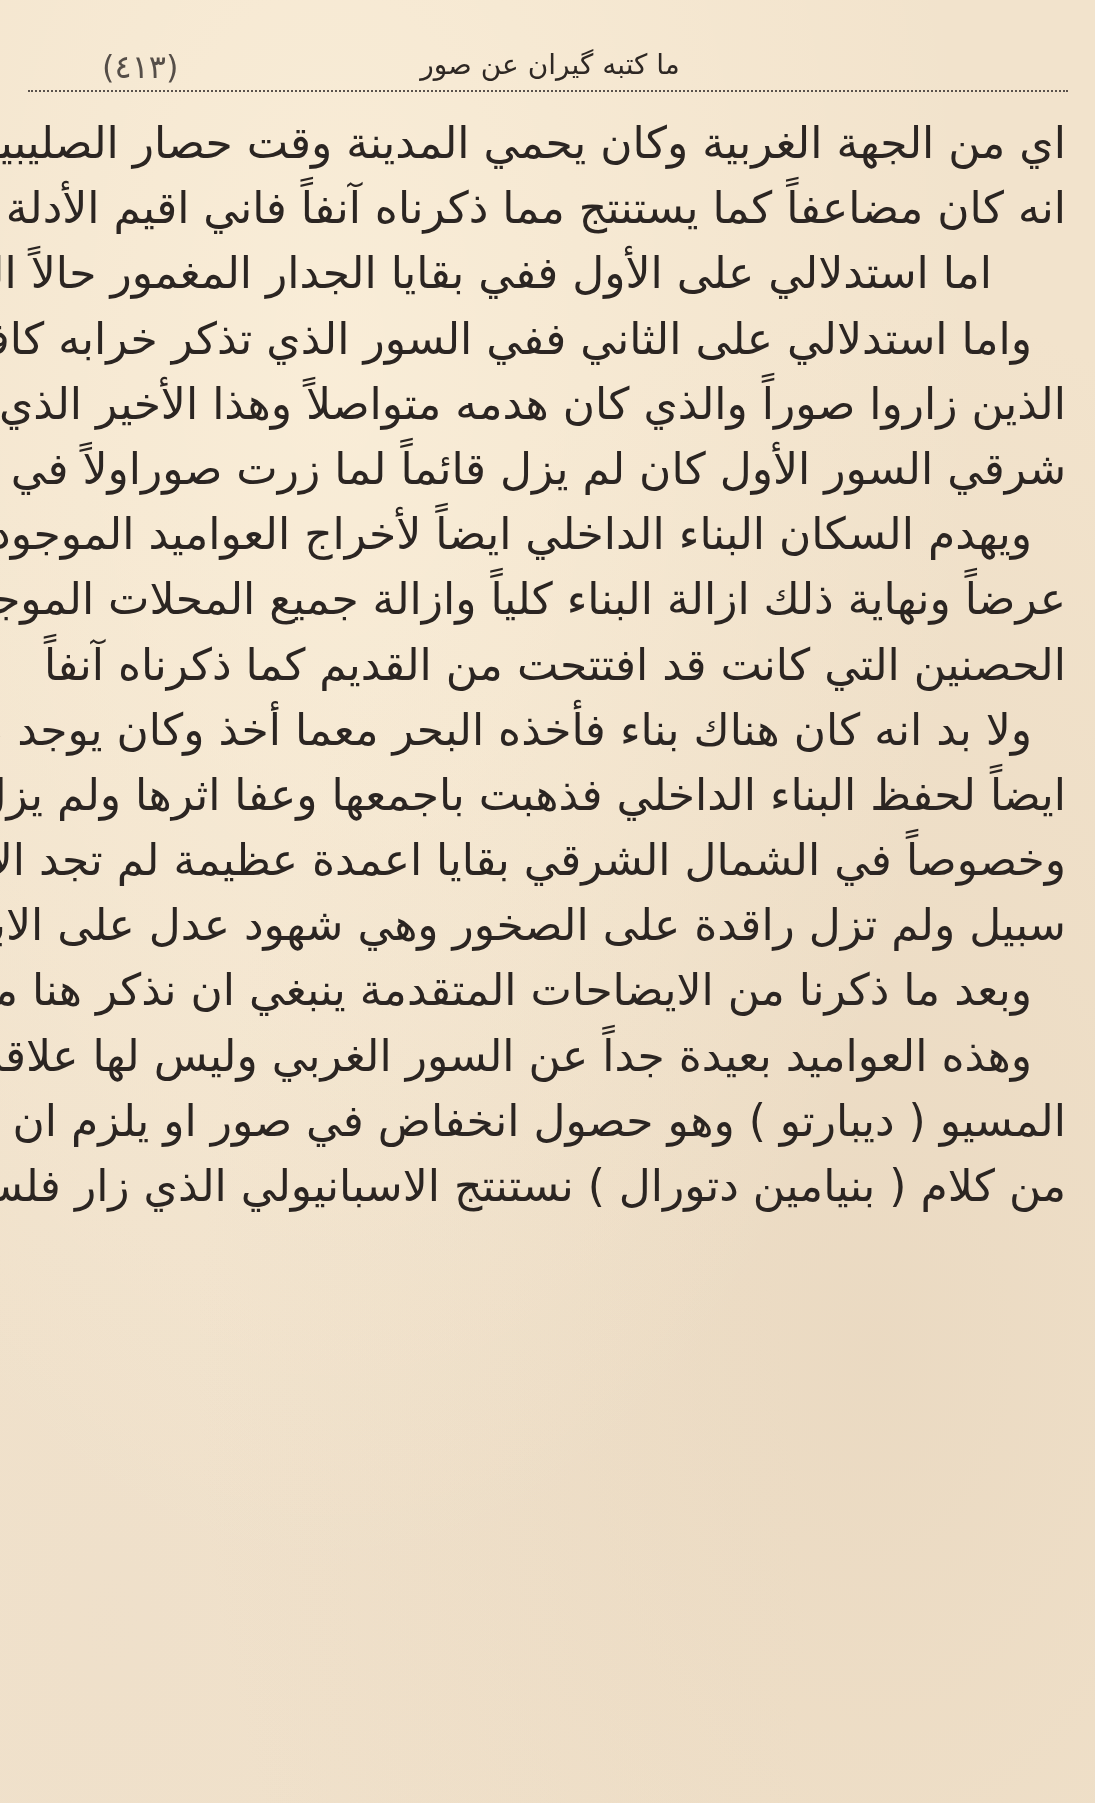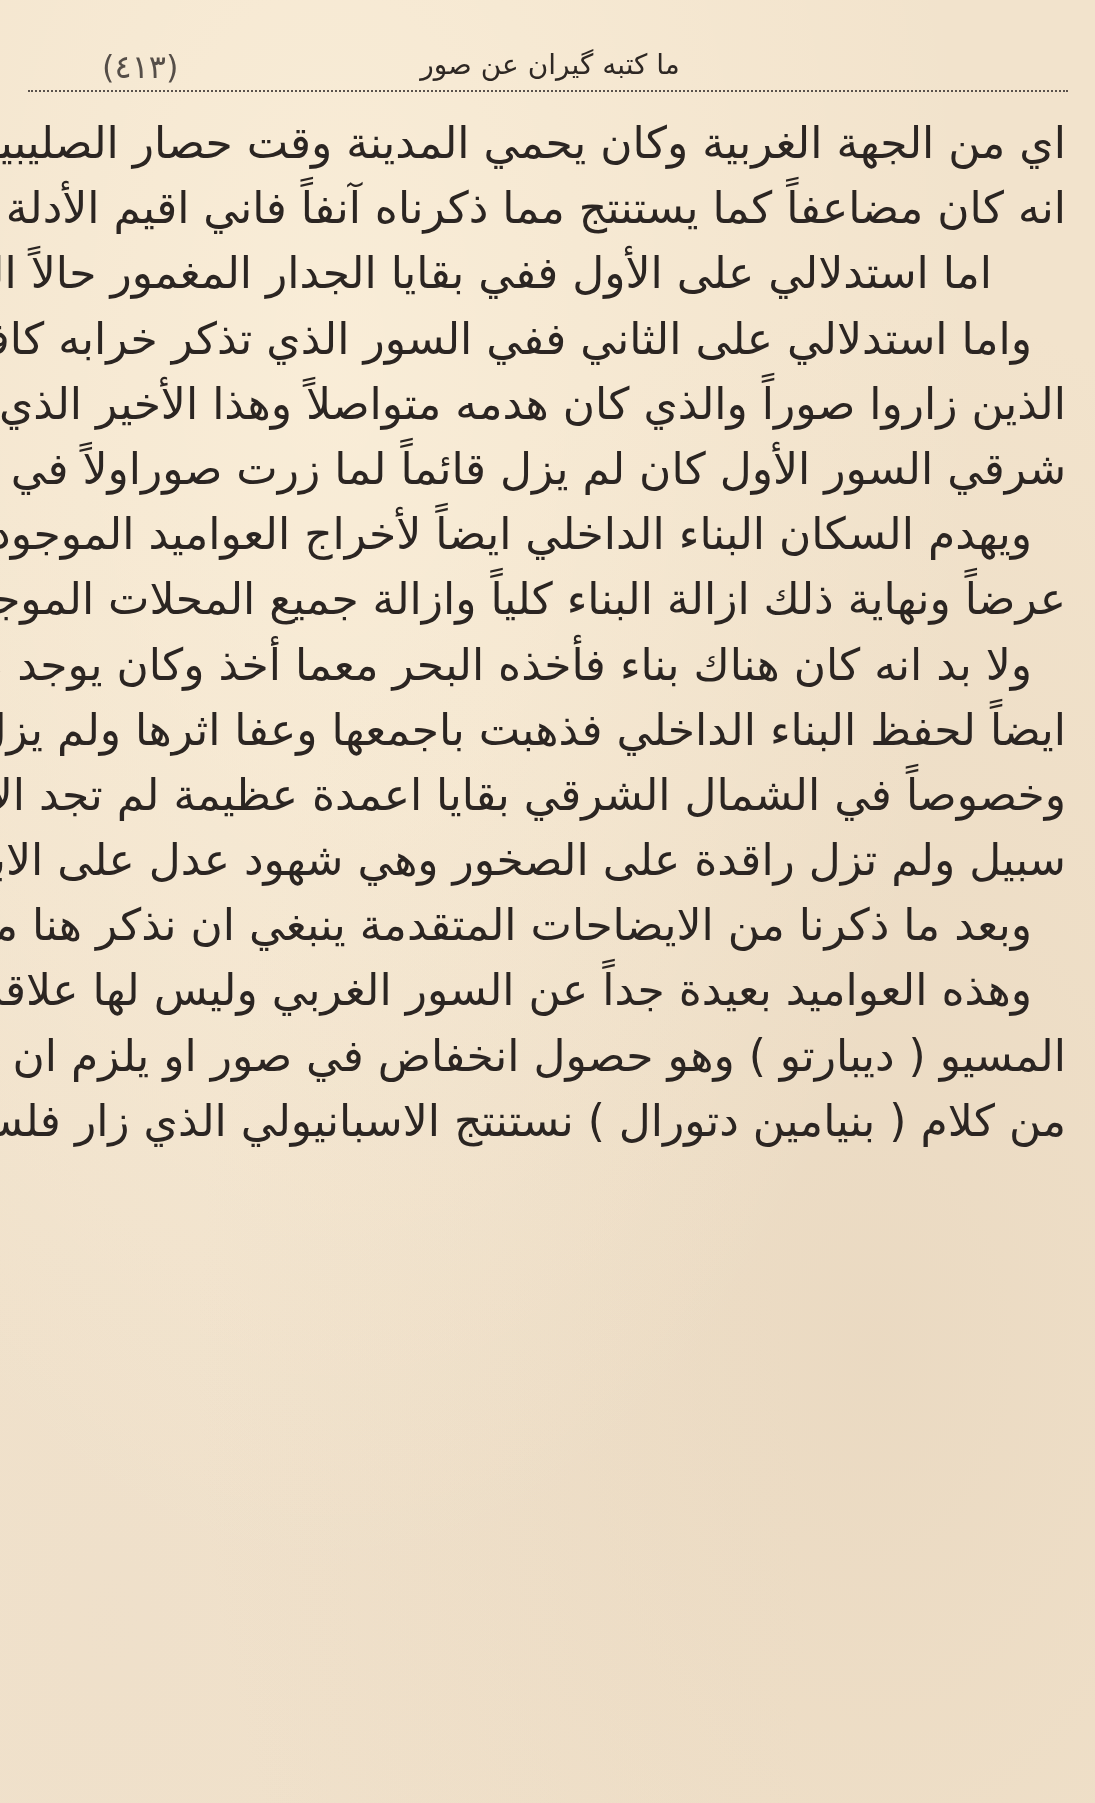--- a/index.html
+++ b/index.html
@@ -106,20 +106,21 @@
     <div class="line">انه كان مضاعفاً كما يستنتج مما ذكرناه آنفاً فاني اقيم الأدلة على هذين السورين</div>
 
     <div class="line indent">اما استدلالي على الأول ففي بقايا الجدار المغمور حالاً الذي اشرت اليه</div>
 
     <div class="line indent-small">واما استدلالي على الثاني ففي السور الذي تذكر خرابه كافة السياح</div>
     <div class="line">الذين زاروا صوراً والذي كان هدمه متواصلاً وهذا الأخير الذي هو في</div>
     <div class="line">شرقي السور الأول كان لم يزل قائماً لما زرت صوراولاً في سنة ١٨٥٢</div>
 
     <div class="line indent-small">ويهدم السكان البناء الداخلي ايضاً لأخراج العواميد الموجودة داخله</div>
     <div class="line">عرضاً ونهاية ذلك ازالة البناء كلياً وازالة جميع المحلات الموجودة بين هذين</div>
+    <div class="line short">الحصنين التي كانت قد افتتحت من القديم كما ذكرناه آنفاً</div>
 
     <div class="line indent-small">ولا بد انه كان هناك بناء فأخذه البحر معما أخذ وكان يوجد صخور</div>
     <div class="line">ايضاً لحفظ البناء الداخلي فذهبت باجمعها وعفا اثرها ولم يزل في اغلب المحلات</div>
     <div class="line">وخصوصاً في الشمال الشرقي بقايا اعمدة عظيمة لم تجد الأمواج لأزالتها من</div>
     <div class="line">سبيل ولم تزل راقدة على الصخور وهي شهود عدل على الابنية التي تكلمت عنها</div>
 
     <div class="line indent-small">وبعد ما ذكرنا من الايضاحات المتقدمة ينبغي ان نذكر هنا ما قاله</div>
 
     <div class="line short indent-small">وهذه العواميد بعيدة جداً عن السور الغربي وليس لها علاقة به</div>
     <div class="line">المسيو ( ديبارتو ) وهو حصول انخفاض في صور او يلزم ان نستنتج ذلك</div>

